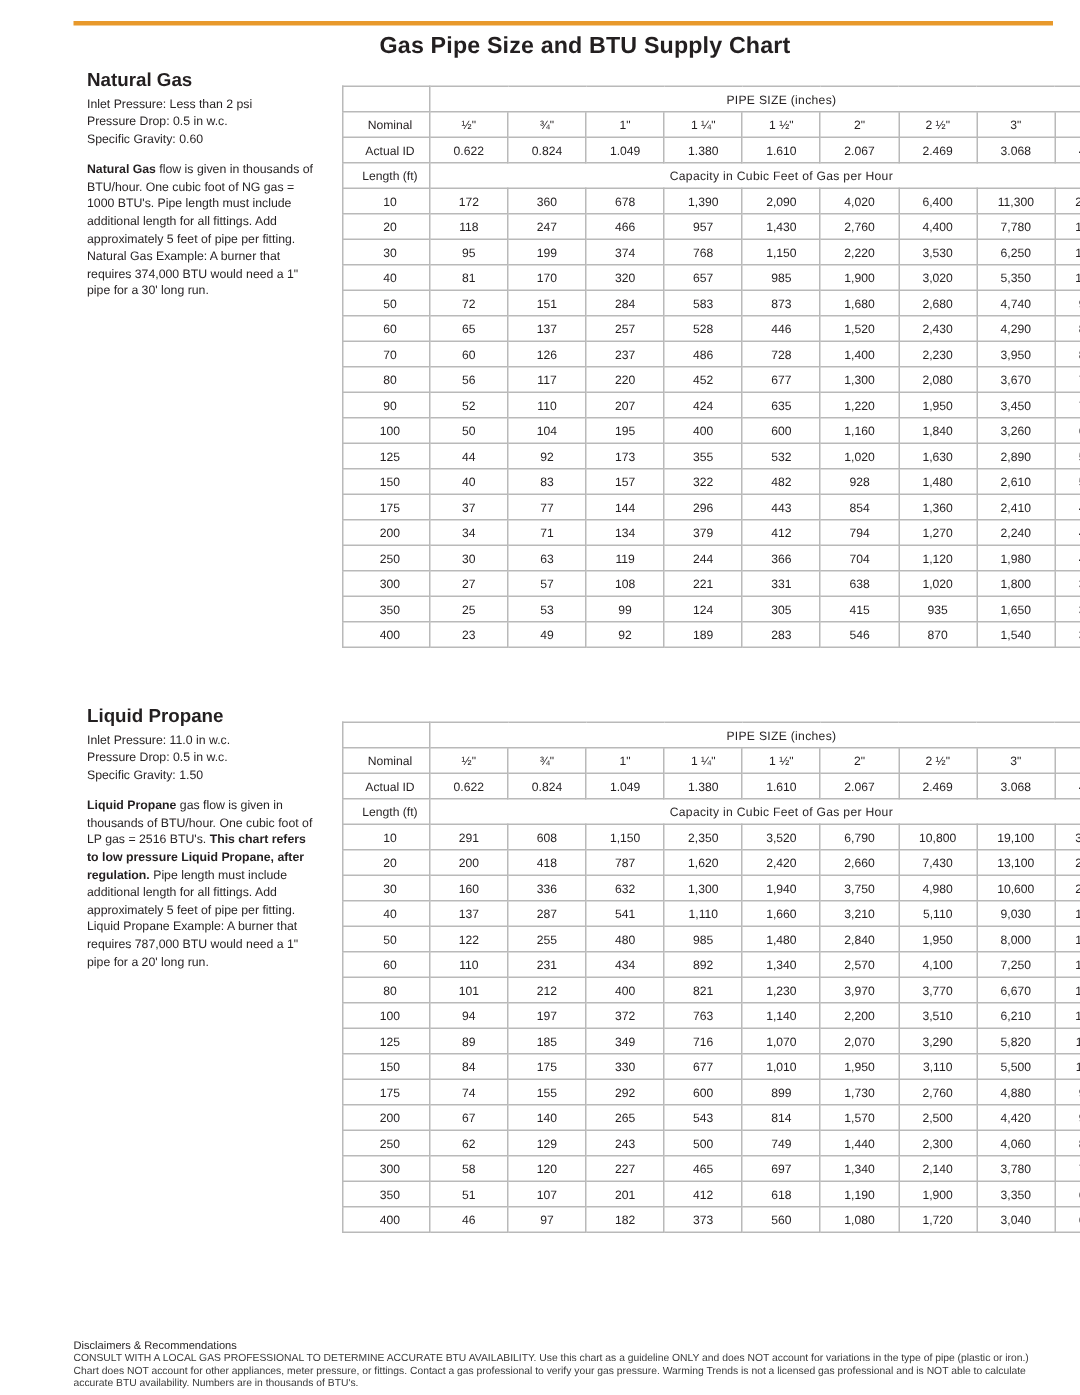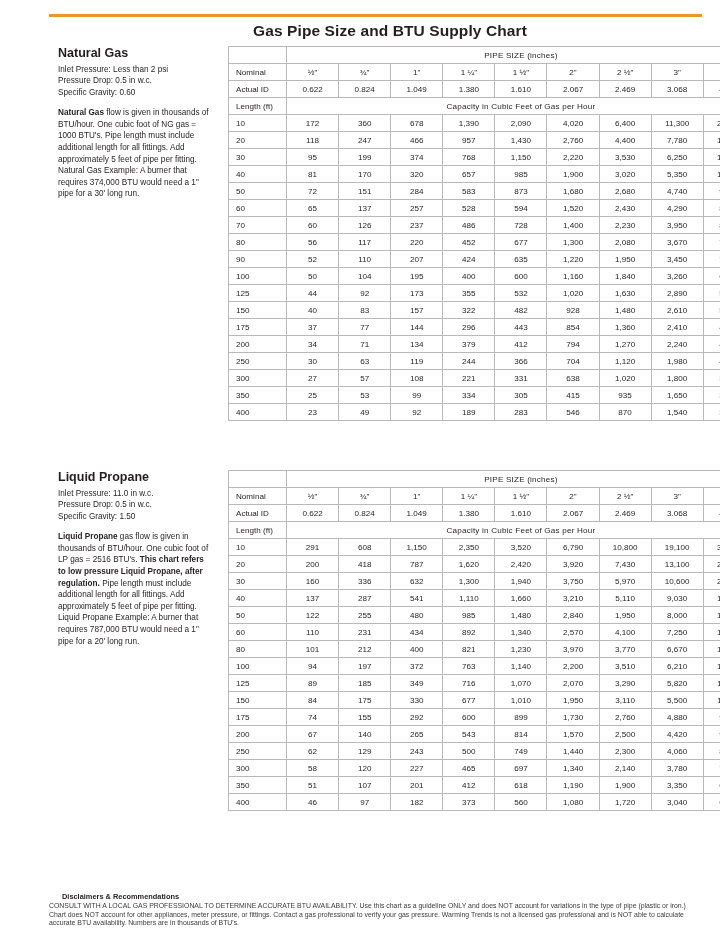--- a/index.html
+++ b/index.html
@@ -55,21 +55,21 @@
   .left-col {
     position: absolute;
     left: 40px;
     width: 155px;
     top: 0;
   }
   .right-col {
     position: absolute;
     left: 210px;
     width: 475px;
-    top: 0;
+    top: 11px;
   }
 
   h2.sec-title {
     margin: 0 0 4px 0;
     font-size: 12.5px;
     font-weight: bold;
     color: #231f20;
   }
   .spec-line {
     font-size: 8.2px;
@@ -98,21 +98,21 @@
     font-weight: normal;
     color: #231f20;
     height: 17px;
     text-align: center;
     padding: 0 2px;
     box-sizing: border-box;
     background: #fff;
     white-space: nowrap;
   }
   table.chart .row-head {
-    text-align: left;
+    text-align: center;
     padding-left: 7px;
   }
   table.chart .banner {
     text-align: center;
     font-size: 8.1px;
     letter-spacing: 0.2px;
   }
   table.chart tr.header-row td {
     font-size: 8.1px;
   }
@@ -123,24 +123,23 @@
 
   
   .footer {
     position: absolute;
     left: 49px;
     right: 18px;
     top: 892px;
   }
   .footer-title {
     font-size: 7.4px;
-    font-weight: bold;
+    font-weight: normal;
     color: #231f20;
     margin-bottom: 1px;
-    margin-left: 13px;
   }
   .footer-text {
     font-size: 6.9px;
     line-height: 8.6px;
     color: #3a3a3a;
   }
   .footer-ver {
     font-size: 5.6px;
     color: #7a7a7a;
     margin-top: 2px;
@@ -277,21 +276,21 @@
               <td class="data-cell">2,680</td>
               <td class="data-cell">4,740</td>
               <td class="data-cell">9,660</td>
             </tr>
             <tr>
               <td class="row-head">60</td>
               <td class="data-cell">65</td>
               <td class="data-cell">137</td>
               <td class="data-cell">257</td>
               <td class="data-cell">528</td>
-              <td class="data-cell">594</td>
+              <td class="data-cell">446</td>
               <td class="data-cell">1,520</td>
               <td class="data-cell">2,430</td>
               <td class="data-cell">4,290</td>
               <td class="data-cell">8,760</td>
             </tr>
             <tr>
               <td class="row-head">70</td>
               <td class="data-cell">60</td>
               <td class="data-cell">126</td>
               <td class="data-cell">237</td>
@@ -408,21 +407,21 @@
               <td class="data-cell">638</td>
               <td class="data-cell">1,020</td>
               <td class="data-cell">1,800</td>
               <td class="data-cell">3,670</td>
             </tr>
             <tr>
               <td class="row-head">350</td>
               <td class="data-cell">25</td>
               <td class="data-cell">53</td>
               <td class="data-cell">99</td>
-              <td class="data-cell">334</td>
+              <td class="data-cell">124</td>
               <td class="data-cell">305</td>
               <td class="data-cell">415</td>
               <td class="data-cell">935</td>
               <td class="data-cell">1,650</td>
               <td class="data-cell">3,370</td>
             </tr>
             <tr>
               <td class="row-head">400</td>
               <td class="data-cell">23</td>
               <td class="data-cell">49</td>
@@ -515,34 +514,34 @@
               <td class="data-cell">19,100</td>
               <td class="data-cell">39,000</td>
             </tr>
             <tr>
               <td class="row-head">20</td>
               <td class="data-cell">200</td>
               <td class="data-cell">418</td>
               <td class="data-cell">787</td>
               <td class="data-cell">1,620</td>
               <td class="data-cell">2,420</td>
-              <td class="data-cell">3,920</td>
+              <td class="data-cell">2,660</td>
               <td class="data-cell">7,430</td>
               <td class="data-cell">13,100</td>
               <td class="data-cell">26,800</td>
             </tr>
             <tr>
               <td class="row-head">30</td>
               <td class="data-cell">160</td>
               <td class="data-cell">336</td>
               <td class="data-cell">632</td>
               <td class="data-cell">1,300</td>
               <td class="data-cell">1,940</td>
               <td class="data-cell">3,750</td>
-              <td class="data-cell">5,970</td>
+              <td class="data-cell">4,980</td>
               <td class="data-cell">10,600</td>
               <td class="data-cell">21,500</td>
             </tr>
             <tr>
               <td class="row-head">40</td>
               <td class="data-cell">137</td>
               <td class="data-cell">287</td>
               <td class="data-cell">541</td>
               <td class="data-cell">1,110</td>
               <td class="data-cell">1,660</td>

